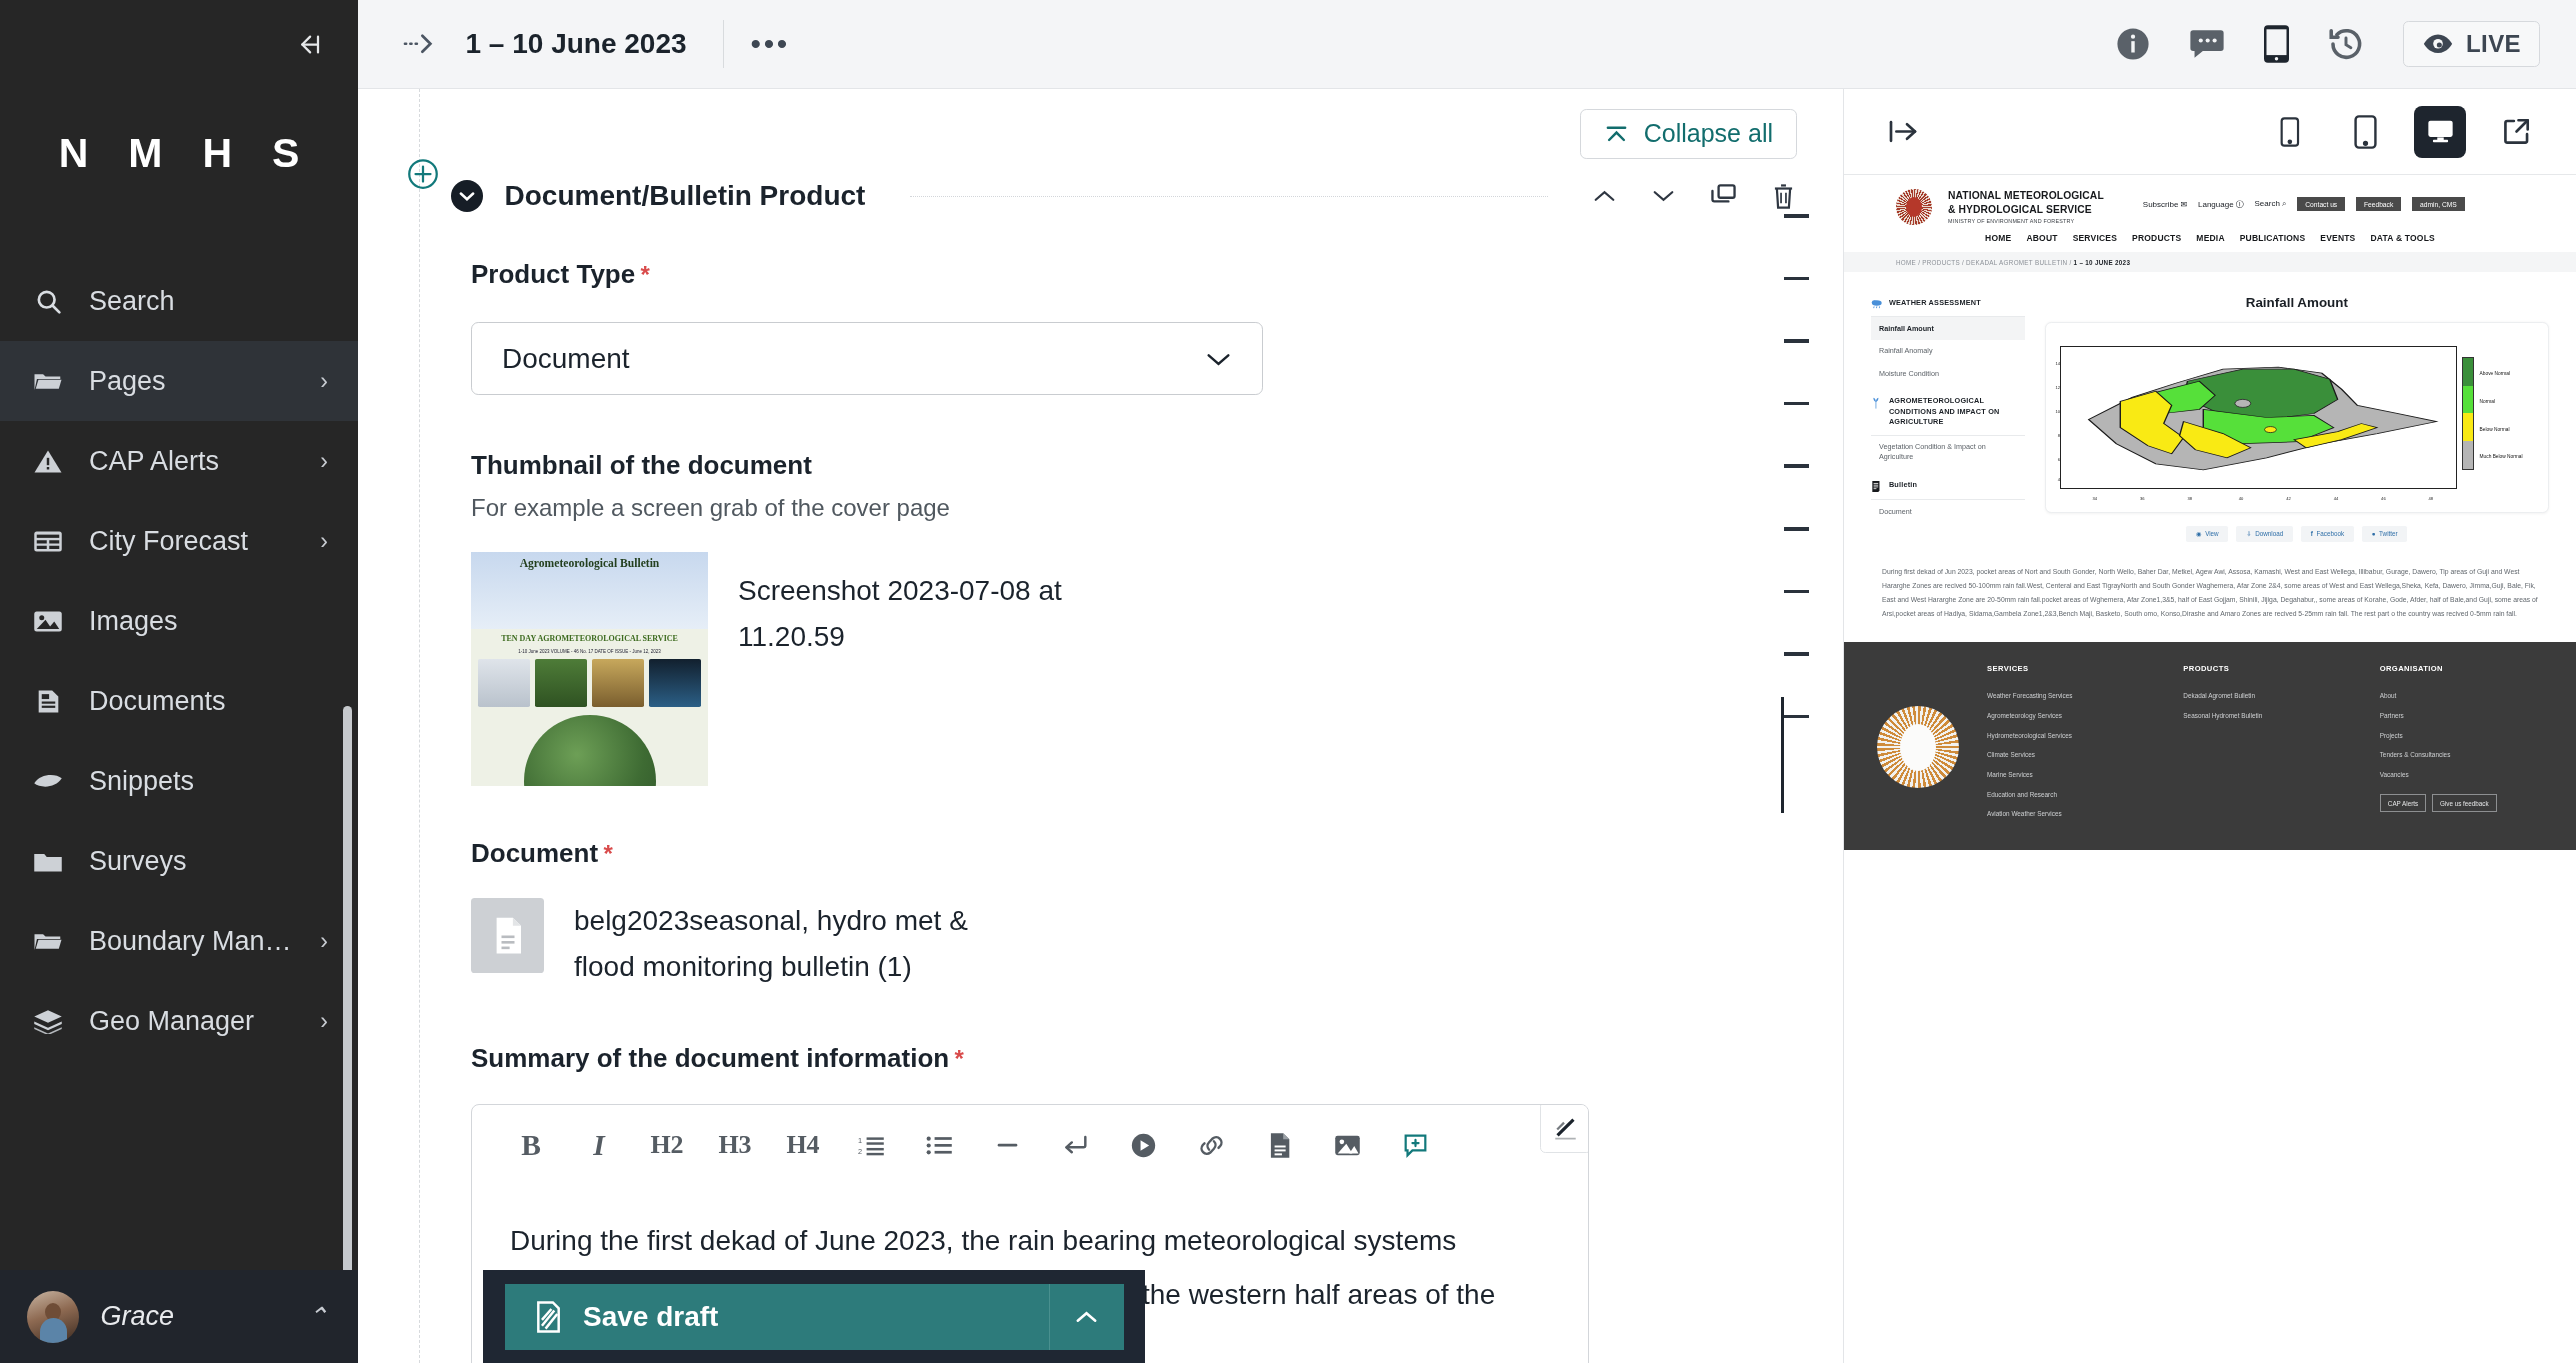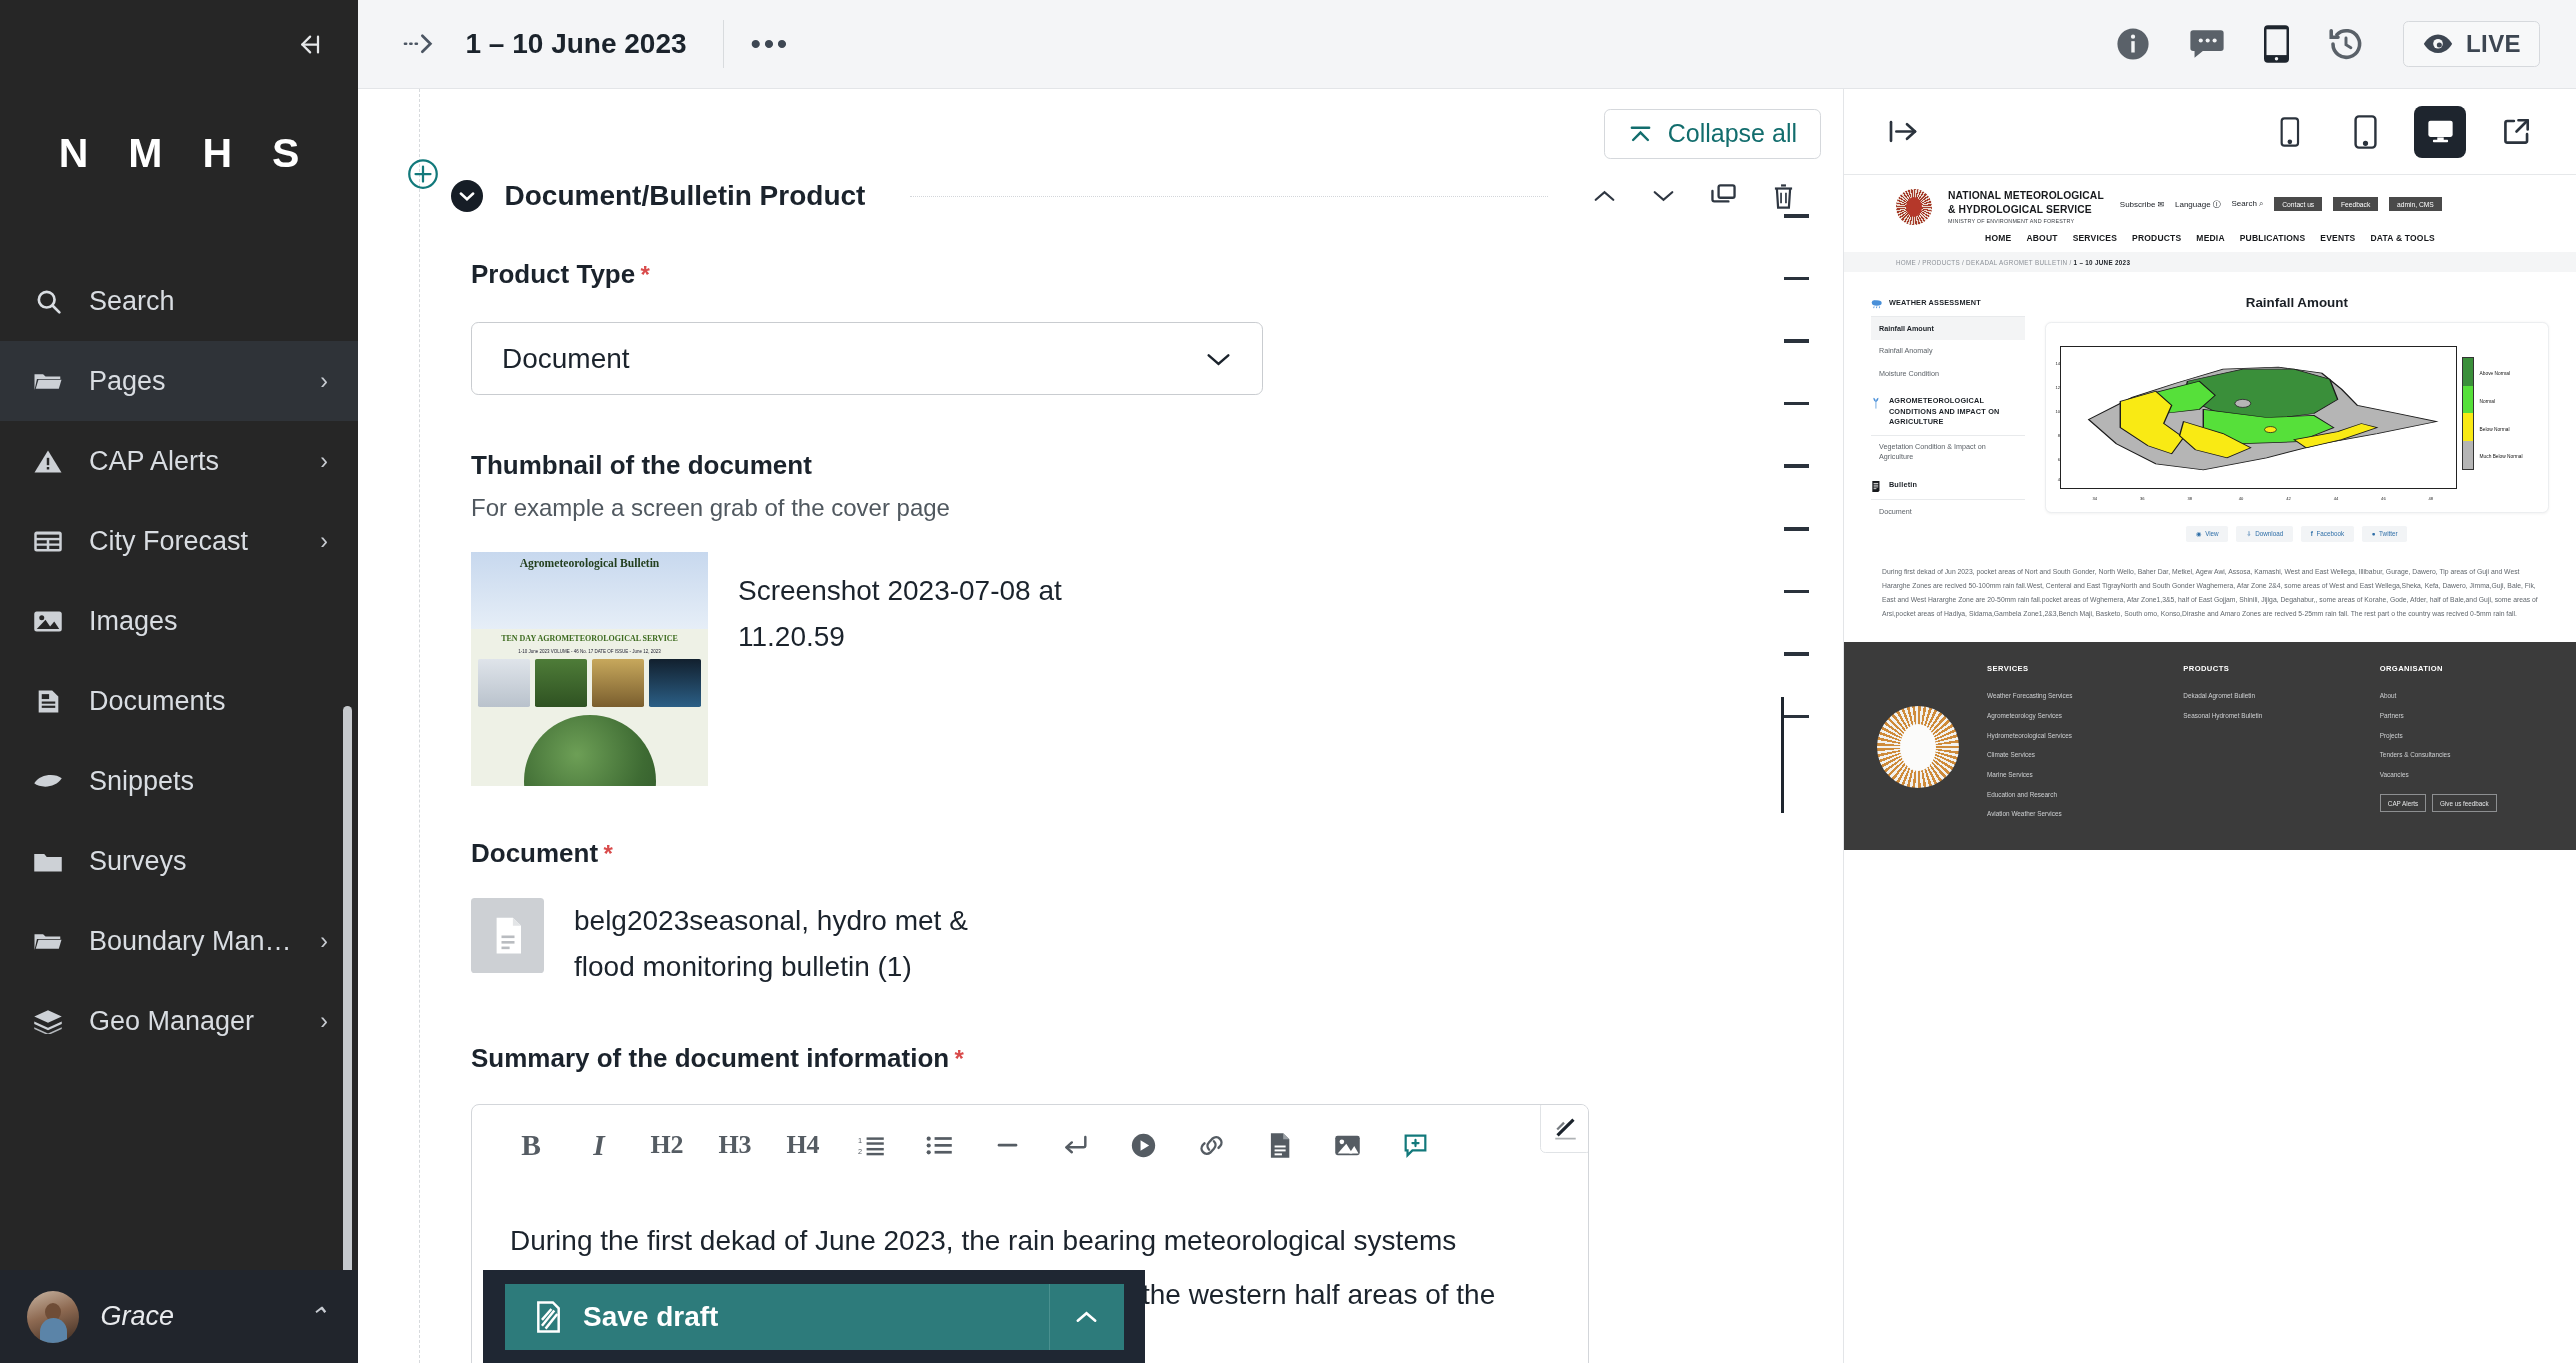--- a/index.html
+++ b/index.html
@@ -74,21 +74,21 @@
   }
   .live-btn .lt { font-size: 24px; font-weight: 600; color: #3d4652; letter-spacing: 0.4px; }
 
   .body-split { flex: 1; display: flex; min-height: 0; }
 
   
   .editor-col { flex: 1; position: relative; overflow: hidden; min-width: 0; background: #fff; }
   .guide-line { position: absolute; left: 61px; top: 0; bottom: 0; width: 0;
     border-left: 1.8px dashed #d7dadd; }
   .collapse-all {
-    position: absolute; right: 22px; top: 19.7px; display: flex; align-items: center; gap: 14.3px;
+    position: absolute; right: 46px; top: 19.7px; display: flex; align-items: center; gap: 14.3px;
     border: 0.9px solid #d5d8dc; border-radius: 6.3px; background: #fff; padding: 9.8px 23px; cursor: pointer;
   }
   .collapse-all .cl { color: #126d6d; font-size: 25px; }
   .form-wrap { padding: 82px 0 0 0; }
   .sect-head { display: flex; align-items: center; padding: 0 47px 0 93px; gap: 21.5px; height: 50px; }
   .sect-toggle {
     width: 32px; height: 32px; border-radius: 50%; background: #161d26; color: #fff;
     display: flex; align-items: center; justify-content: center; flex: 0 0 32px; cursor: pointer;
   }
   .sect-title { font-size: 28px; font-weight: 600; color: #1b232c; white-space: nowrap; }
@@ -173,21 +173,21 @@
 
   .pv-site { flex: 1; overflow: hidden; position: relative; background: #fff; }
   .site-head { display: flex; align-items: flex-start; padding: 14.3px 0 0 52px; gap: 16px; }
   .site-logo { width: 36px; height: 36px; flex: 0 0 36px; position: relative; }
   .sun { width:36px;height:36px;border-radius:50%;
     background: repeating-conic-gradient(#a53b2a 0deg 5deg, #e8d9cf 5deg 10deg);
     position:relative; }
   .sun::after{content:"";position:absolute;left:9.8px;top:8px;width:16px;height:19.7px;border-radius:50%;background:#b5382a;}
   .site-name { font-size: 10.3px; font-weight: 700; color: #17191c; line-height: 1.32; letter-spacing: 0.1px; }
   .site-min { font-size: 5.4px; color: #3d4147; letter-spacing: 0.2px; margin-top: 1.8px; }
-  .site-util { display: flex; align-items: center; gap: 10.7px; padding-top: 8px; }
+  .site-util { display: flex; align-items: center; gap: 10.7px; margin-left: 23px; padding-top: 8px; }
   .site-util .u { font-size: 8px; color: #20242a; white-space: nowrap; }
   .site-util .ub { font-size: 6.7px; color: #fff; background: #4a4a4a; padding: 3.6px 8px; white-space: nowrap; }
   .site-nav { display: flex; justify-content: center; gap: 15px; padding: 8px 0 9px 0; }
   .site-nav span { font-size: 8.5px; font-weight: 700; color: #17191c; letter-spacing: 0.2px; white-space: nowrap; }
   .site-crumb { background: #f4f5f6; padding: 6.3px 0 6.3px 52px; font-size: 6.3px; color: #8b9097; letter-spacing: 0.3px; }
   .site-crumb b { color: #20242a; }
 
   .site-main { display: flex; padding: 23px 27px 0 27px; gap: 19.7px; }
   .pv-left { width: 154px; flex: 0 0 154px; }
   .pv-sec { display: flex; align-items: flex-start; gap: 6.3px; padding: 3.6px 0 7.2px 0; border-bottom: 0.9px solid #e8eaec; }

